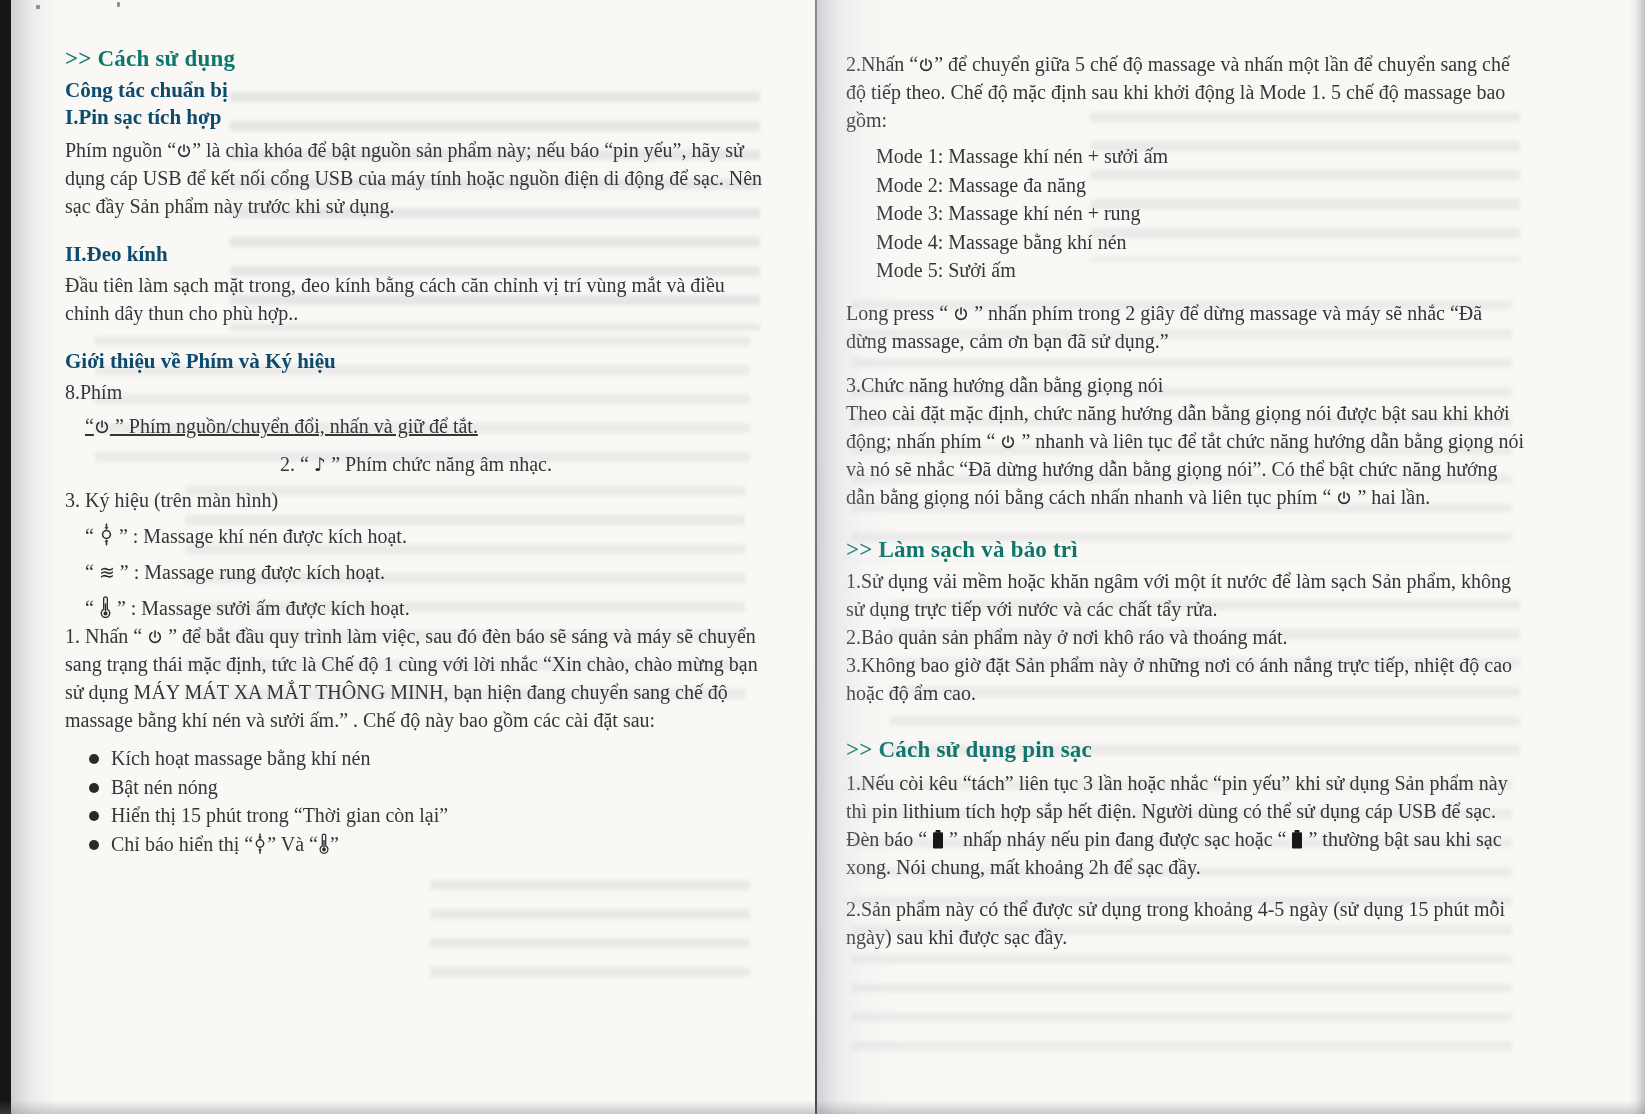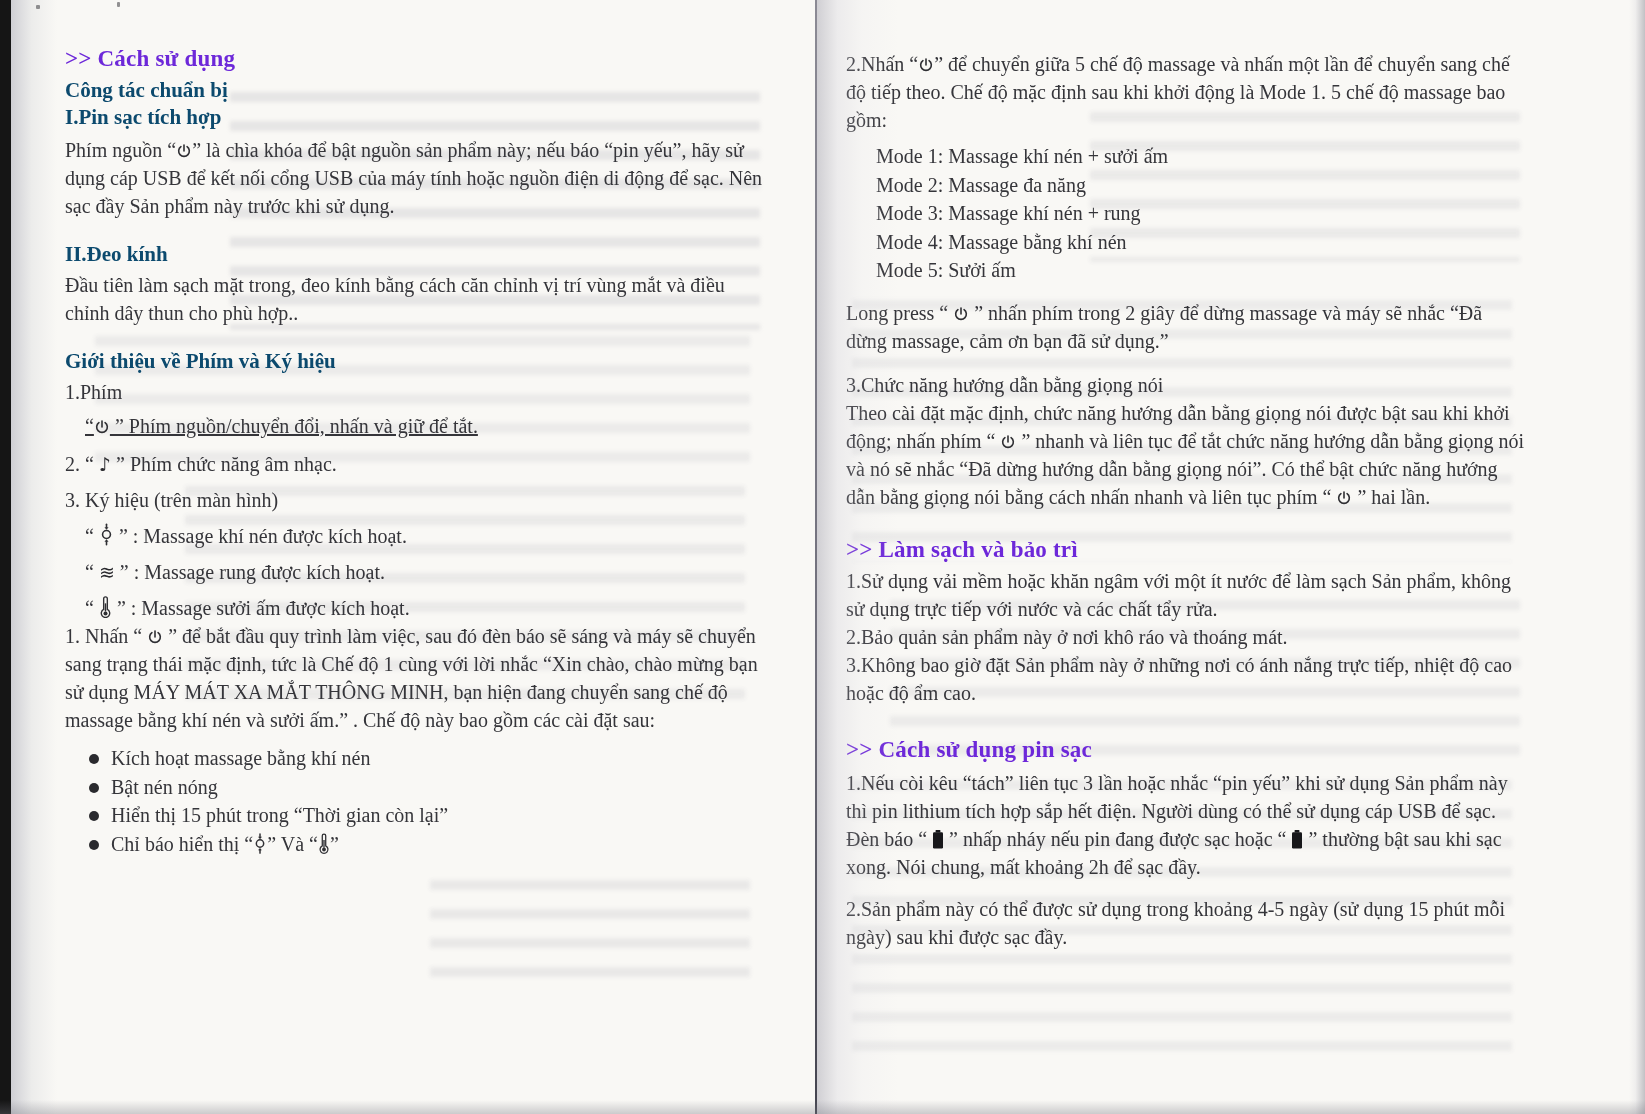--- a/index.html
+++ b/index.html
@@ -6,27 +6,27 @@
   .scan {
     position:relative; width:1645px; height:1114px; overflow:hidden;
     background:#f9f8f5;
     font-family:"Liberation Serif","DejaVu Serif",serif;
     color:#35353a;
   }
   .page { position:absolute; z-index:2; }
   .page-left  { left:65px;  top:46px; width:702px; }
   .page-right { left:846px; top:50px; width:680px; }
 
-  .h-main { font-size:23px; font-weight:bold; color:#6d28d9; margin:0; letter-spacing:.2px; }
+  .h-main { font-size:23px; font-weight:bold; color:#0f766e; margin:0; letter-spacing:.2px; }
   .h-sub  { font-size:21px; font-weight:bold; color:#0c4a6e; margin:0; }
   .body   { font-size:20px; line-height:28px; margin:0; }
 
   .mb2{margin-bottom:2px;} .mb4{margin-bottom:4px;} .mb6{margin-bottom:6px;}
   .mb8{margin-bottom:8px;} .mb14{margin-bottom:14px;} .mb22{margin-bottom:22px;}
-  .mt6{margin-top:6px;} .mt8{margin-top:8px;} .mt10{margin-top:10px;}
+  .mt6{margin-top:6px;} .mt8{margin-top:8px;} .mt10{margin-top:10px;text-align:center;}
   .mt14{margin-top:14px;} .mt16{margin-top:16px;} .mt26{margin-top:26px;} .mt30{margin-top:30px;}
 
   .indent1 { margin-left:20px;text-decoration:underline; }
   .sym { padding-left:64px; text-indent:-44px; }
   .modes { margin:6px 0 0 30px; }
   .modes div { font-size:20px; line-height:28.5px; }
 
   ul.dots { margin:10px 0 0 22px; padding:0; list-style:none; }
   ul.dots li { position:relative; padding-left:24px; font-size:20px; line-height:28.5px; }
   ul.dots li::before {
@@ -80,21 +80,21 @@
 
     <p class="body mb22"><span>Phím nguồn “</span><svg class="svgicon" width="16" height="17" viewBox="0 0 24 24" fill="none" stroke="#2f2f33" stroke-width="2.4" stroke-linecap="round">
           <path d="M12 2.2v9"></path>
           <path d="M7.4 4.8a8 8 0 1 0 9.2 0"></path>
         </svg><span>” là chìa khóa để bật nguồn sản phẩm này; nếu báo “pin yếu”, hãy sử dụng cáp USB để kết nối cổng USB của máy tính hoặc nguồn điện di động để sạc. Nên sạc đầy Sản phẩm này trước khi sử dụng.</span></p>
 
     <h2 class="h-sub mb4">II.Đeo kính</h2>
     <p class="body mb22">Đầu tiên làm sạch mặt trong, đeo kính bằng cách căn chỉnh vị trí vùng mắt và điều chỉnh dây thun cho phù hợp..</p>
 
     <h2 class="h-sub mb4">Giới thiệu về Phím và Ký hiệu</h2>
-    <p class="body">1.Phím</p>
+    <p class="body">8.Phím</p>
 
     <p class="body indent1 mt6"><span>“</span><svg class="svgicon" width="16" height="17" viewBox="0 0 24 24" fill="none" stroke="#2f2f33" stroke-width="2.4" stroke-linecap="round">
           <path d="M12 2.2v9"></path>
           <path d="M7.4 4.8a8 8 0 1 0 9.2 0"></path>
         </svg><span> ” Phím nguồn/chuyển đổi, nhấn và giữ để tắt.</span></p>
 
     <p class="body mt10"><span>2.  “ </span><span class="gicon">♪</span><span> ” Phím chức năng âm nhạc.</span></p>
 
     <p class="body mt8">3. Ký hiệu (trên màn hình)</p>
 

